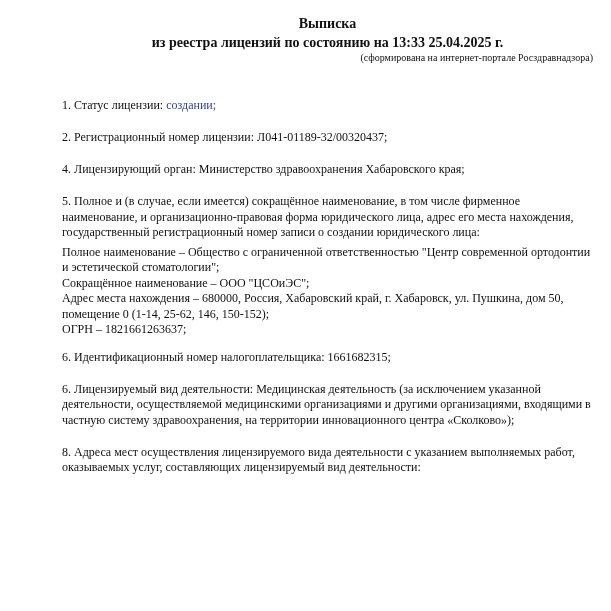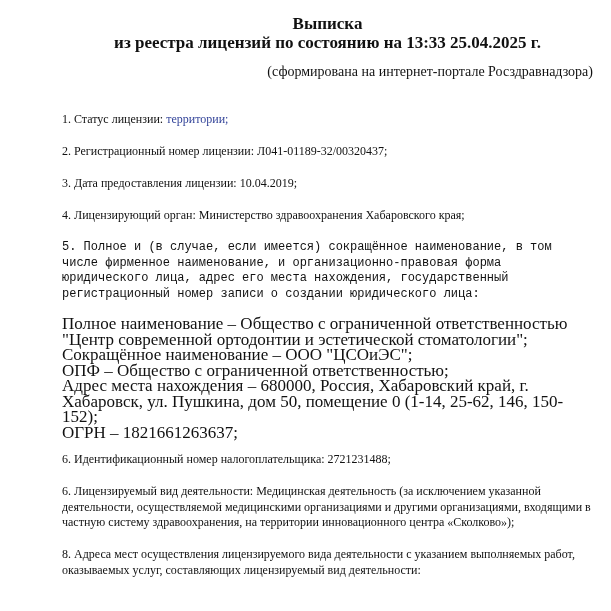--- a/index.html
+++ b/index.html
@@ -14,79 +14,75 @@
     box-sizing: border-box;
     background: var(--background, #ffffff);
     color: var(--text, #111111);
     font-family: "Liberation Serif", "DejaVu Serif", serif;
     padding: 14px 18px 0 62px;
     overflow: hidden;
   }
   .doc-title {
     text-align: center;
     font-weight: bold;
-    font-size: 17px;
+    font-size: 14px;
     line-height: 19px;
   }
   .generated-note {
     text-align: right;
-    font-size: 14px;
+    font-size: 10px;
     line-height: 11px;
-    margin-top: 14px;
   }
   .para {
     font-size: 12px;
     line-height: 15.5px;
     margin: 0 0 16.5px 0;
   }
   .para.first {
     margin-top: 35px;
   }
   .para.intro-5 {
-    margin-bottom: 14px;
-    font-family: Liberation Mono, monospace;
+    margin-bottom: 4px;
   }
   .org-details {
-    font-size: 17px;
+    font-size: 12px;
     line-height: 15.5px;
     margin: 0 0 12px 0;
   }
   .status-value {
     color: var(--status_value, #334499);
   }
 </style>
 </head>
 <body>
 
 <div class="page">
 
   <div class="doc-title">
     <div>Выписка</div>
     <div>из реестра лицензий по состоянию на 13:33 25.04.2025 г.</div>
   </div>
 
   <div class="generated-note">(сформирована на интернет-портале Росздравнадзора)</div>
 
-  <p class="para first"><span>1. Статус лицензии:</span> <span class="status-value">территории;</span></p>
+  <p class="para first"><span>1. Статус лицензии:</span> <span class="status-value">создании;</span></p>
 
   <p class="para">2. Регистрационный номер лицензии: Л041-01189-32/00320437;</p>
 
-  <p class="para">3. Дата предоставления лицензии: 10.04.2019;</p>
 
   <p class="para">4. Лицензирующий орган: Министерство здравоохранения Хабаровского края;</p>
 
   <p class="para intro-5">5. Полное и (в случае, если имеется) сокращённое наименование, в том числе фирменное наименование, и организационно-правовая форма юридического лица, адрес его места нахождения, государственный регистрационный номер записи о создании юридического лица:</p>
 
   <div class="org-details">
     <div>Полное наименование – Общество с ограниченной ответственностью "Центр современной ортодонтии и эстетической стоматологии";</div>
     <div>Сокращённое наименование – ООО "ЦСОиЭС";</div>
-    <div>ОПФ – Общество с ограниченной ответственностью;</div>
     <div>Адрес места нахождения – 680000, Россия, Хабаровский край, г. Хабаровск, ул. Пушкина, дом 50, помещение 0 (1-14, 25-62, 146, 150-152);</div>
     <div>ОГРН – 1821661263637;</div>
   </div>
 
-  <p class="para">6. Идентификационный номер налогоплательщика: 2721231488;</p>
+  <p class="para">6. Идентификационный номер налогоплательщика: 1661682315;</p>
 
   <p class="para">6. Лицензируемый вид деятельности: Медицинская деятельность (за исключением указанной деятельности, осуществляемой медицинскими организациями и другими организациями, входящими в частную систему здравоохранения, на территории инновационного центра «Сколково»);</p>
 
   <p class="para">8. Адреса мест осуществления лицензируемого вида деятельности с указанием выполняемых работ, оказываемых услуг, составляющих лицензируемый вид деятельности:</p>
 
 </div>
 
 </body></html>

